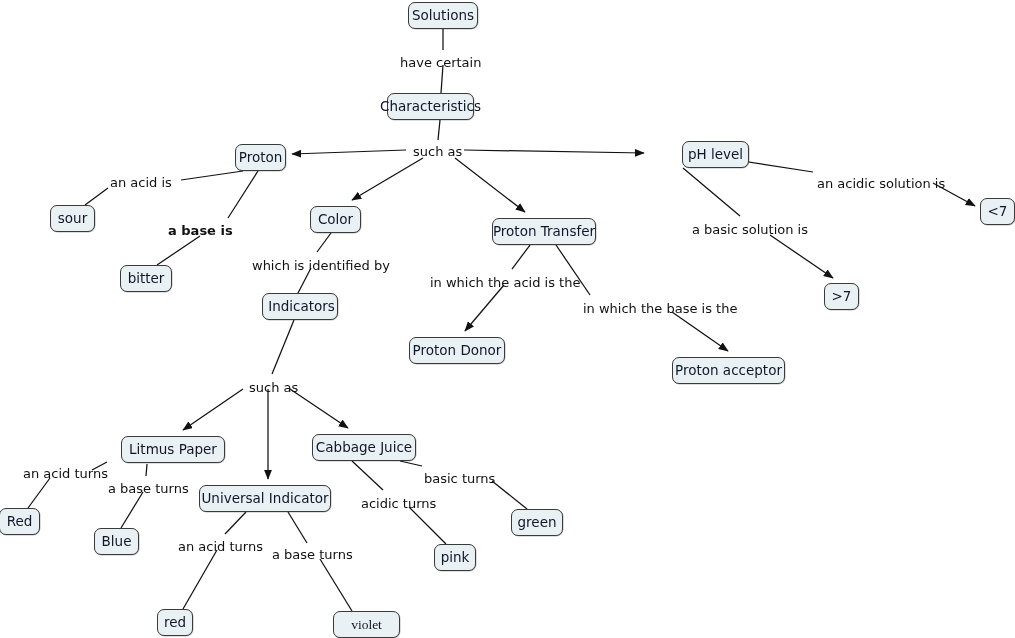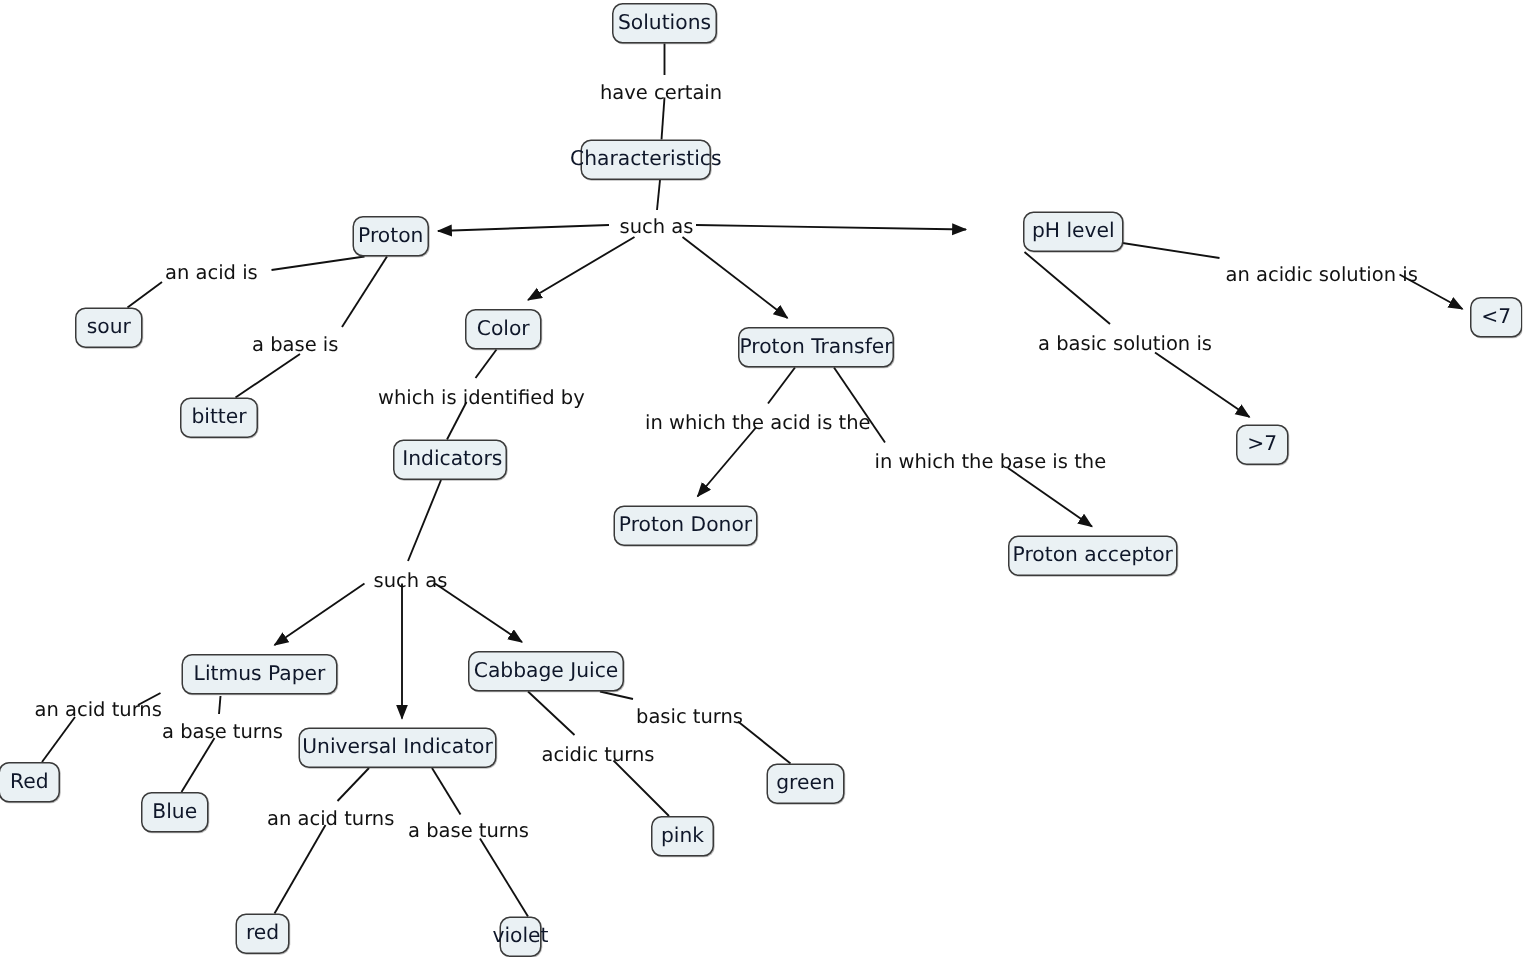--- a/index.html
+++ b/index.html
@@ -138,28 +138,28 @@
   <div class="node" style="left:824px; top:283px; width:35px;">&gt;7</div>
   <div class="node" style="left:409px; top:337px; width:96px;">Proton Donor</div>
   <div class="node" style="left:672px; top:357px; width:113px;">Proton acceptor</div>
   <div class="node" style="left:262px; top:293px; width:76px;padding-left:12px;">Indicators</div>
   <div class="node" style="left:121px; top:436px; width:104px;">Litmus Paper</div>
   <div class="node" style="left:199px; top:485px; width:132px;">Universal Indicator</div>
   <div class="node" style="left:312px; top:434px; width:104px;">Cabbage Juice</div>
   <div class="node" style="left:-1px;  top:508px; width:41px;">Red</div>
   <div class="node" style="left:94px;  top:528px; width:45px;">Blue</div>
   <div class="node" style="left:157px; top:609px; width:36px;">red</div>
-  <div class="node" style="left:333px; top:611px; width:28px;">violet</div>
+  <div class="node" style="left:333px; top:611px; width:67px;font-family:Liberation Serif, serif;">violet</div>
   <div class="node" style="left:434px; top:544px; width:42px;">pink</div>
   <div class="node" style="left:511px; top:509px; width:52px;">green</div>
 
   <div class="link-label" style="left:400px; top:56px;">have certain</div>
   <div class="link-label" style="left:413px; top:145px;">such as</div>
   <div class="link-label" style="left:110px; top:176px;">an acid is</div>
-  <div class="link-label" style="left:168px; top:224px;">a base is</div>
+  <div class="link-label" style="left:168px; top:224px;font-weight:bold;">a base is</div>
   <div class="link-label" style="left:252px; top:259px;">which is identified by</div>
   <div class="link-label" style="left:430px; top:276px;">in which the acid is the</div>
   <div class="link-label" style="left:583px; top:302px;">in which the base is the</div>
   <div class="link-label" style="left:817px; top:177px;">an acidic solution is</div>
   <div class="link-label" style="left:692px; top:223px;">a basic solution is</div>
   <div class="link-label" style="left:249px; top:381px;">such as</div>
   <div class="link-label" style="left:23px;  top:467px;">an acid turns</div>
   <div class="link-label" style="left:108px; top:482px;">a base turns</div>
   <div class="link-label" style="left:178px; top:540px;">an acid turns</div>
   <div class="link-label" style="left:272px; top:548px;">a base turns</div>

